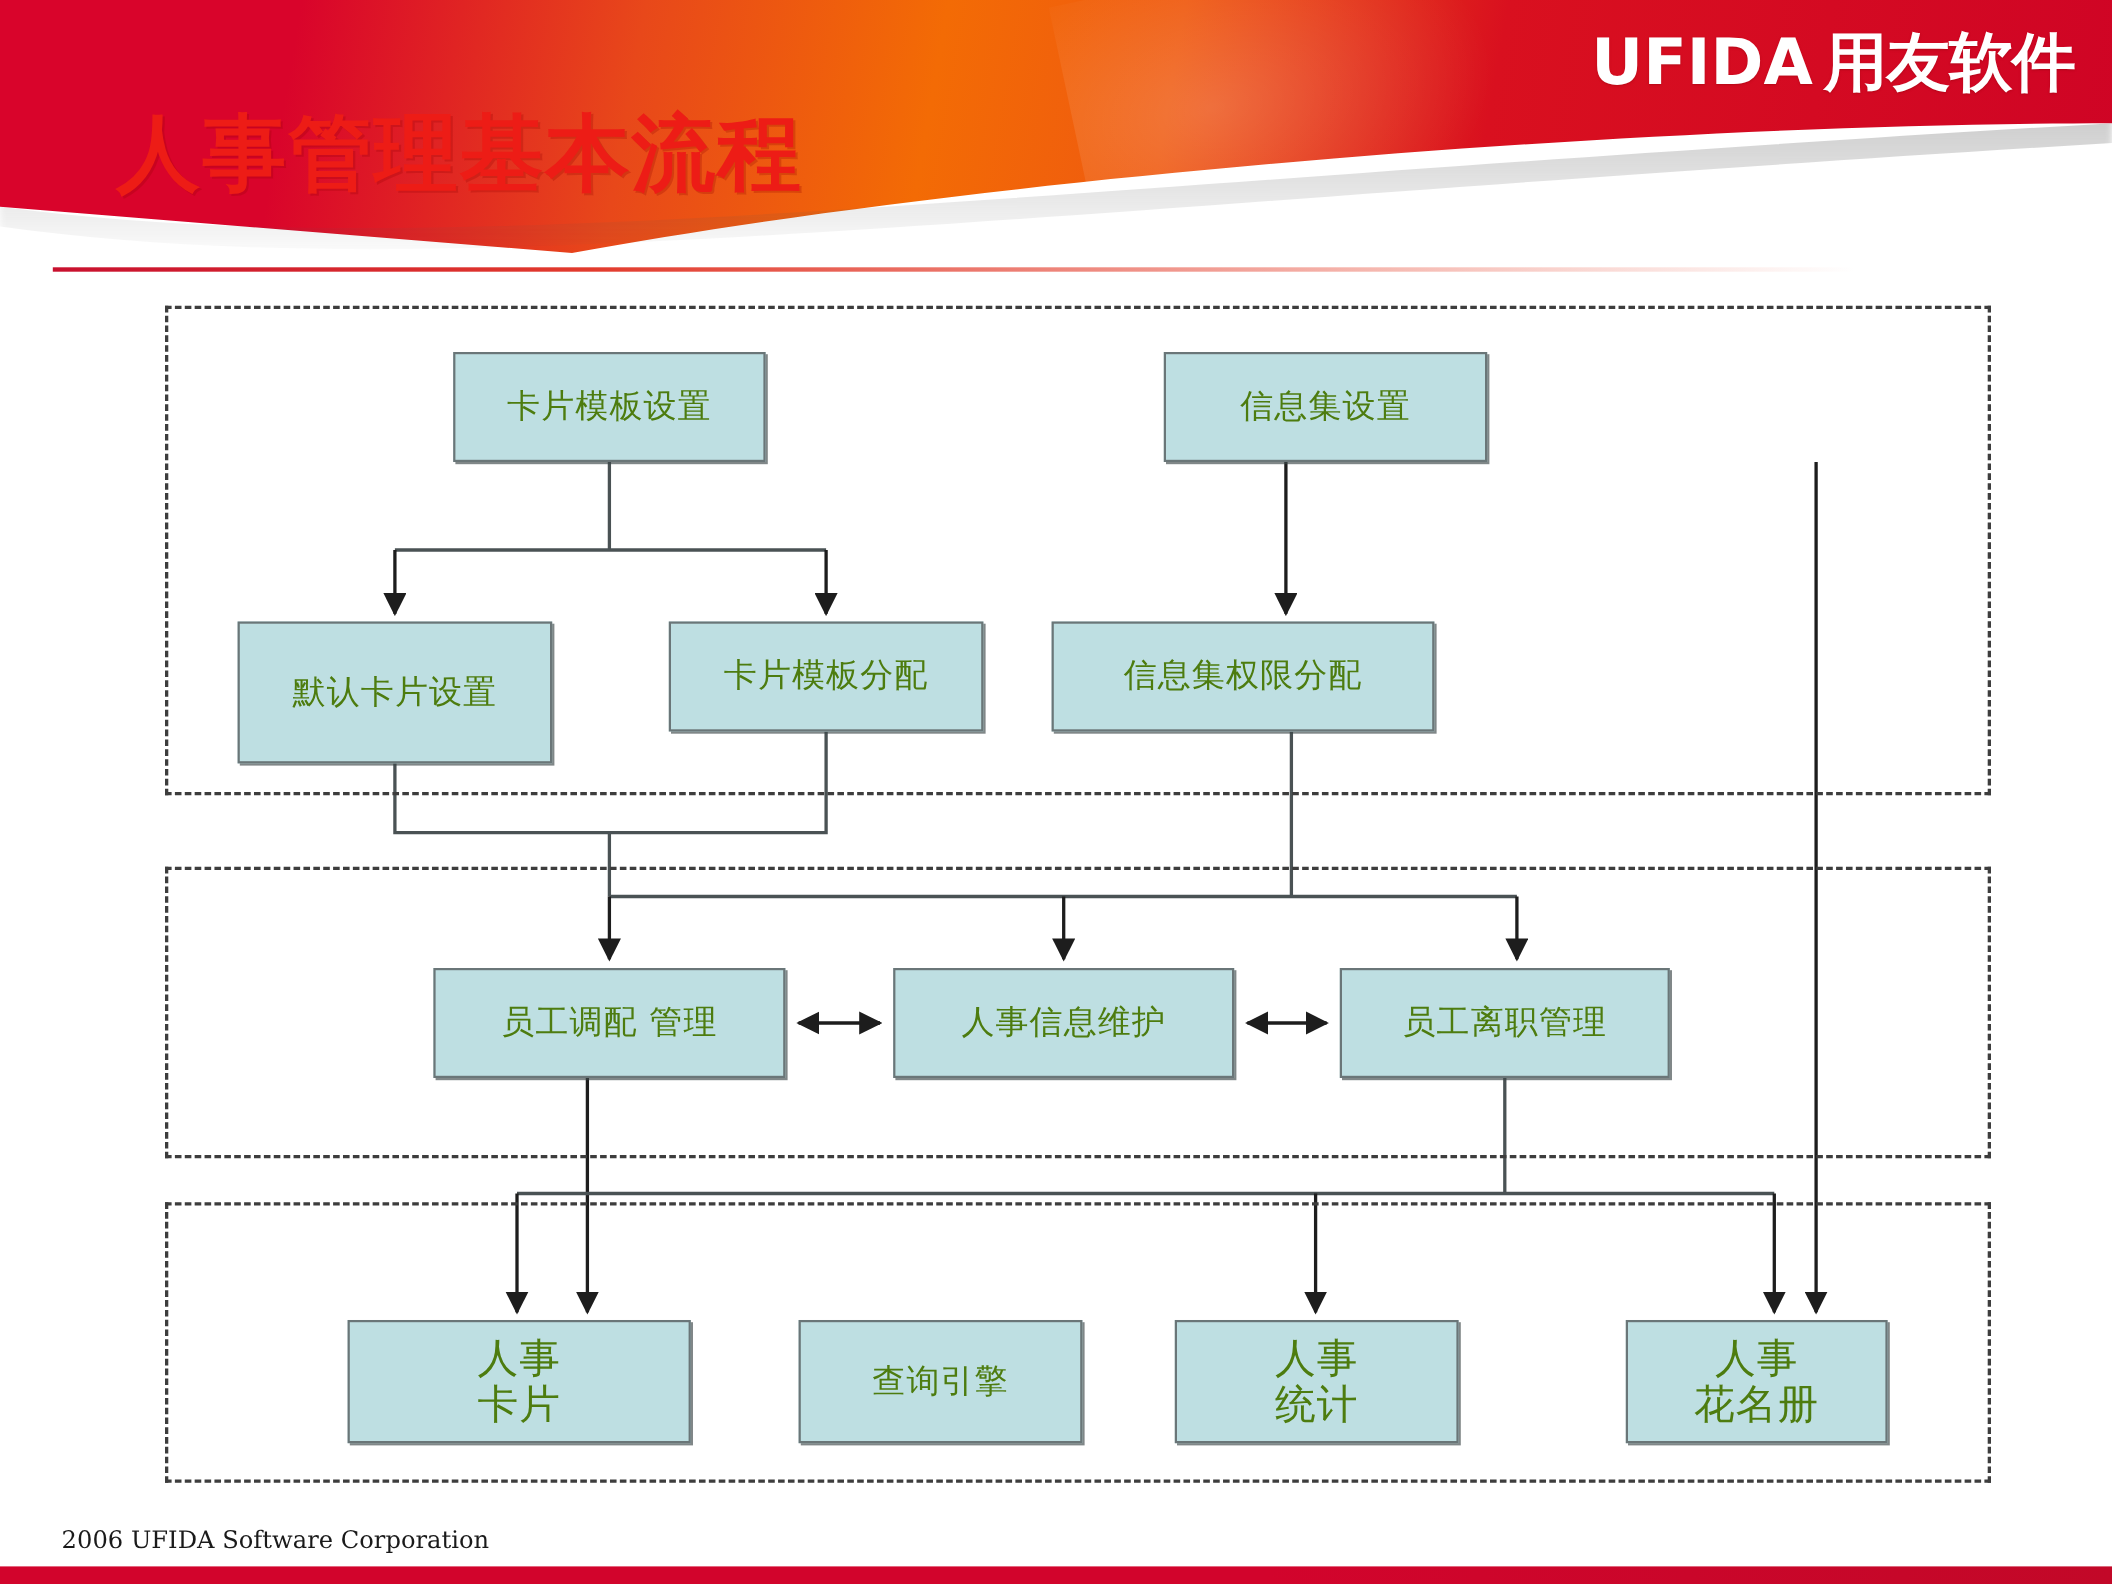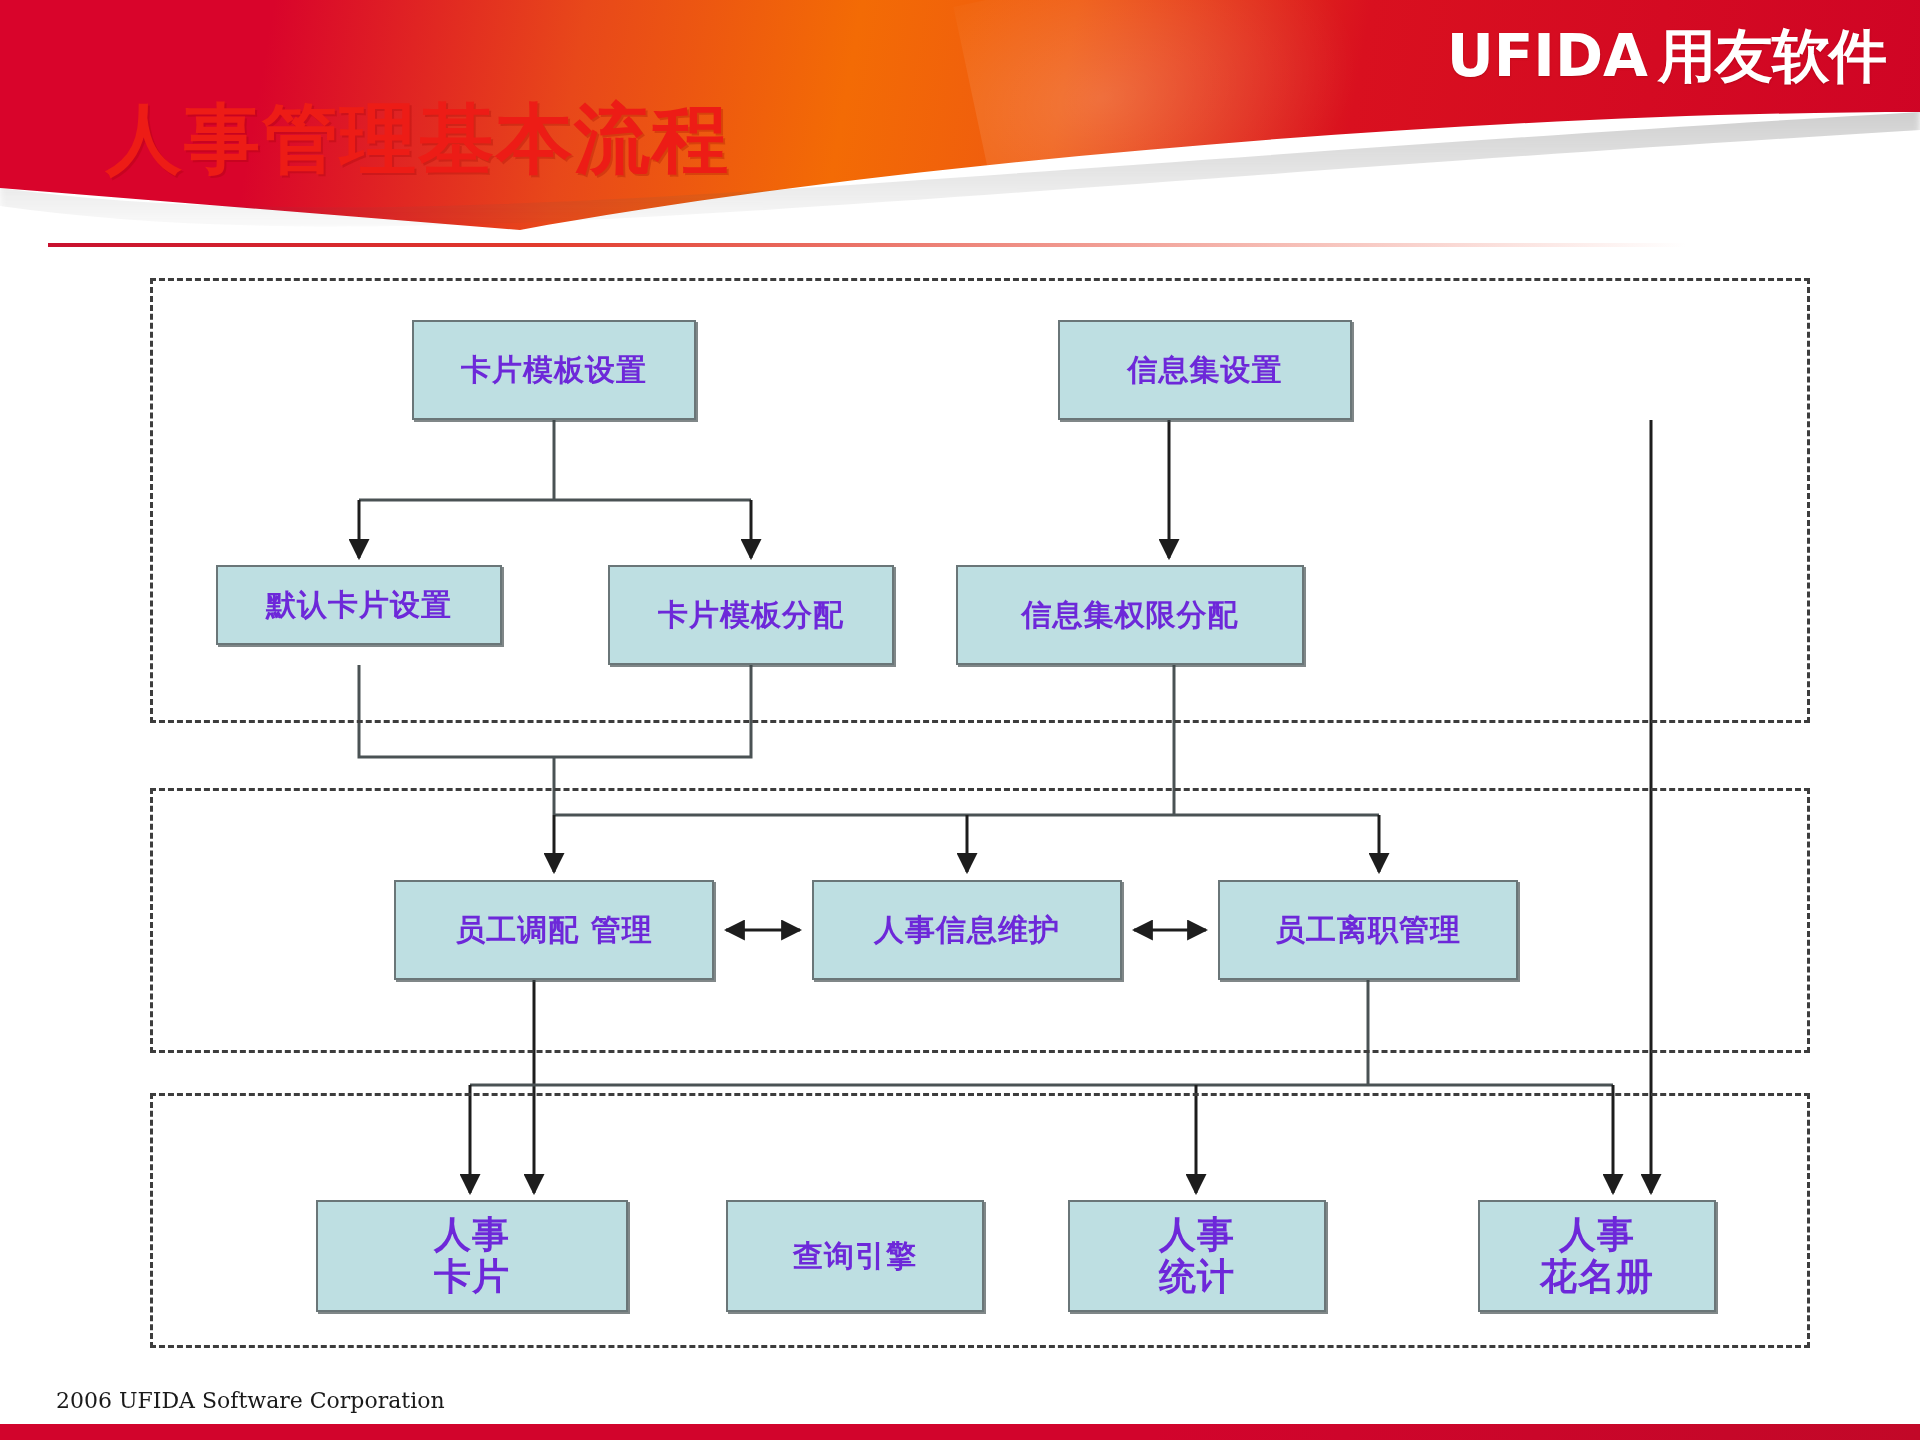--- a/index.html
+++ b/index.html
@@ -74,24 +74,23 @@
   }
 
   .node{
     position:absolute;box-sizing:border-box;
     background:#bedfe2;
     border:2px solid #6a7678;
     box-shadow:2px 2px 0 rgba(60,70,72,.65);
     display:flex;align-items:center;justify-content:center;
     text-align:center;
     font-family:"DejaVu Sans","Liberation Sans",sans-serif;
-    font-size:30px;line-height:38px;color:#6d28d9;
+    font-size:30px;line-height:38px;color:#4d7c0f;
     white-space:pre-line;
     letter-spacing:1px;
-    font-weight:bold;
   }
   .node.two-line{font-size:37px;line-height:42px;}
 
   svg.links{position:absolute;left:0;top:0;width:1920px;height:1440px;pointer-events:none;}
 </style>
 </head>
 <body>
 
 <div id="slide">
 
@@ -149,21 +148,21 @@
       </g>
     </svg>
 
     <div class="group" style="left:150px;top:278px;width:1660px;height:445px;"></div>
     <div class="group" style="left:150px;top:788px;width:1660px;height:265px;"></div>
     <div class="group" style="left:150px;top:1093px;width:1660px;height:255px;"></div>
 
     <div class="node" style="left:412px;top:320px;width:284px;height:100px;">卡片模板设置</div>
     <div class="node" style="left:1022px;top:320px;width:294px;height:100px;margin-left:36px;">信息集设置</div>
 
-    <div class="node" style="left:216px;top:565px;width:286px;height:80px;">默认卡片设置</div>
+    <div class="node" style="left:216px;top:565px;width:286px;height:129px;">默认卡片设置</div>
     <div class="node" style="left:608px;top:565px;width:286px;height:100px;">卡片模板分配</div>
     <div class="node" style="left:956px;top:565px;width:348px;height:100px;">信息集权限分配</div>
 
     <div class="node" style="left:394px;top:880px;width:320px;height:100px;">员工调配 管理</div>
     <div class="node" style="left:812px;top:880px;width:310px;height:100px;">人事信息维护</div>
     <div class="node" style="left:1218px;top:880px;width:300px;height:100px;">员工离职管理</div>
 
     <div class="node two-line" style="left:316px;top:1200px;width:312px;height:112px;">人事
 卡片</div>
     <div class="node" style="left:726px;top:1200px;width:258px;height:112px;">查询引擎</div>

